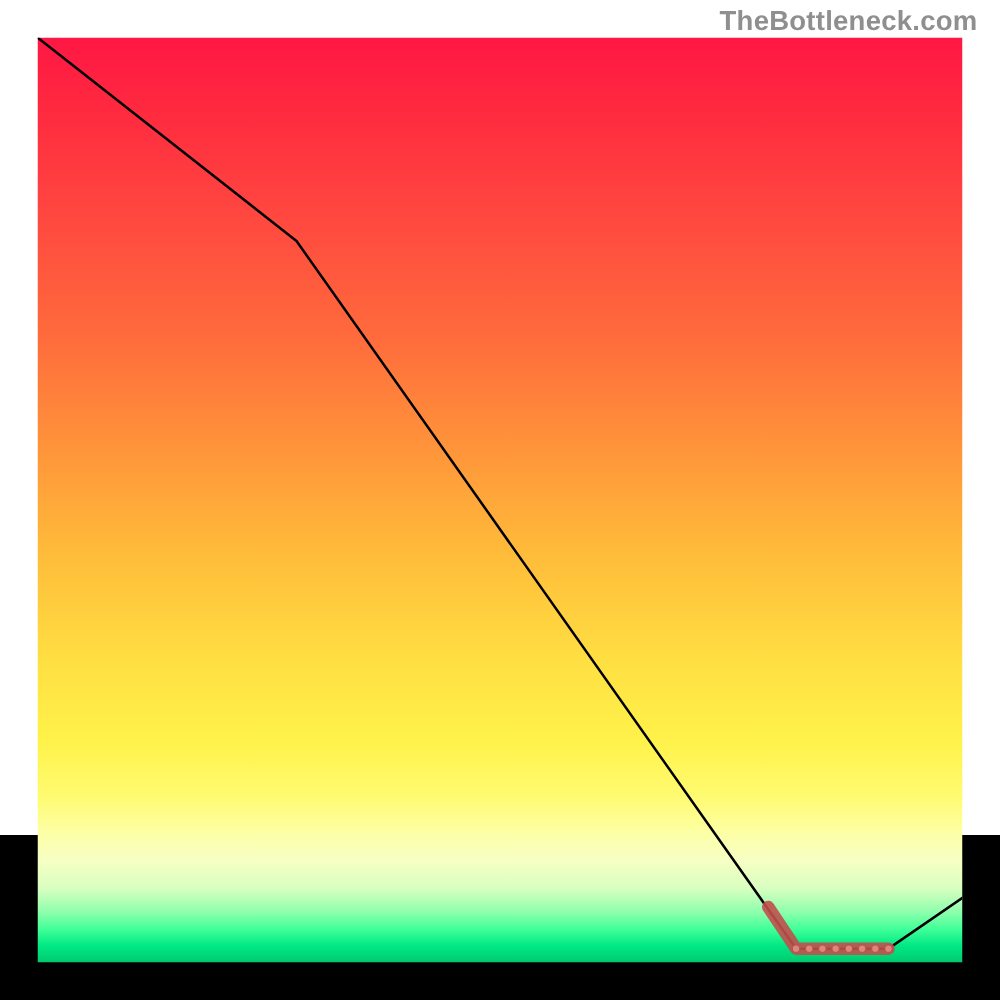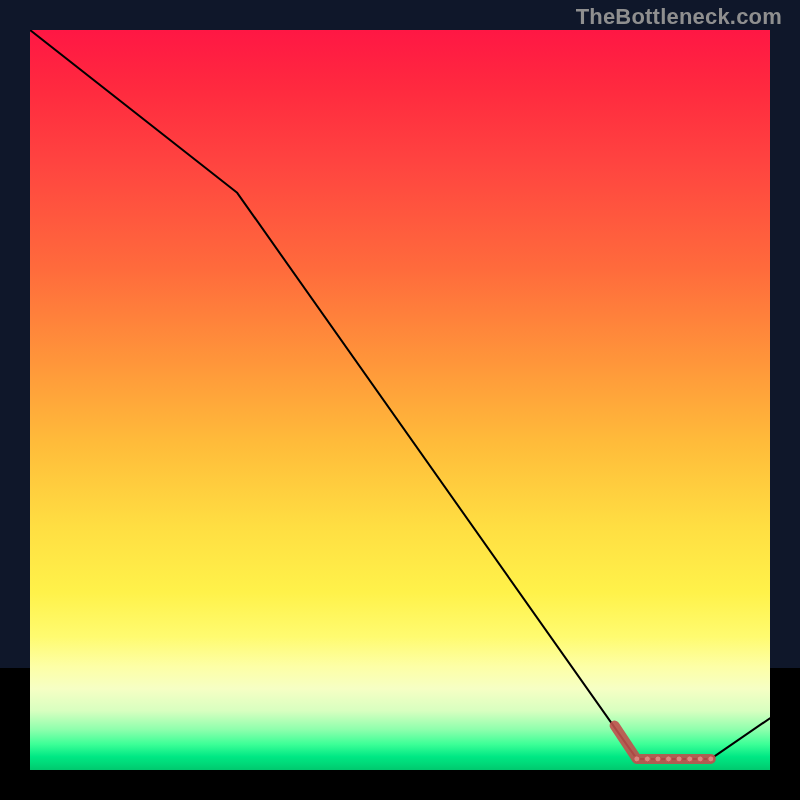--- a/index.html
+++ b/index.html
@@ -7,21 +7,21 @@
     padding: 0;
     width: 800px;
     height: 800px;
     background: #000;
     overflow: hidden;
   }
   .frame {
     position: relative;
     width: 800px;
     height: 668px;
-    background: #0f172a;
+    background: #ffffff;
   }
   .watermark {
     position: absolute;
     top: 4px;
     right: 18px;
     font-family: Arial, Helvetica, sans-serif;
     font-size: 22px;
     font-weight: 600;
     color: #8f8f8f;
     letter-spacing: 0.2px;

